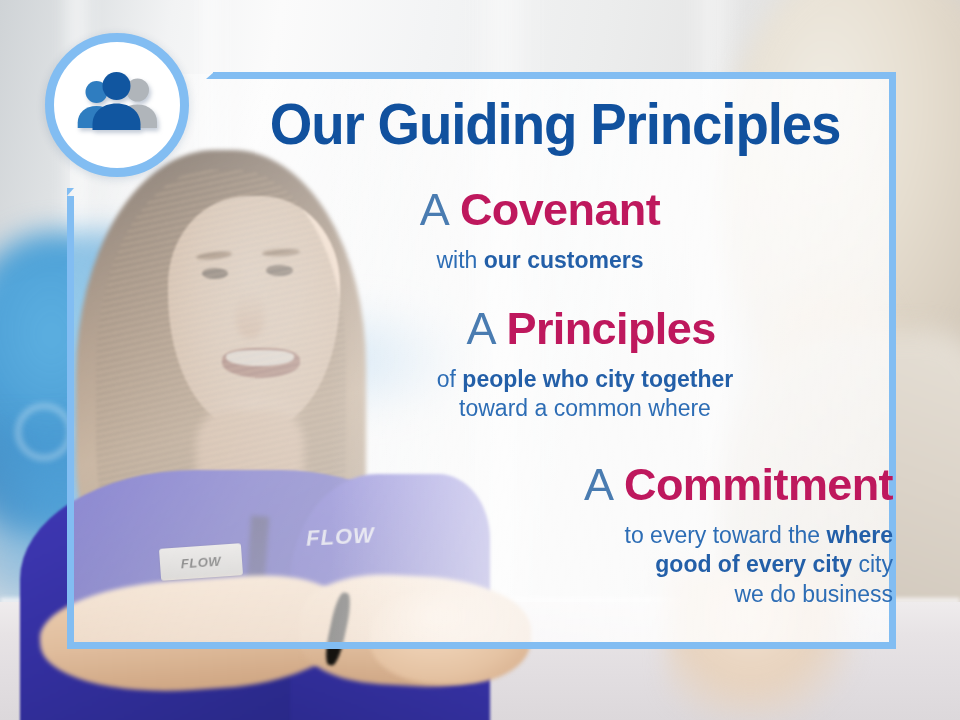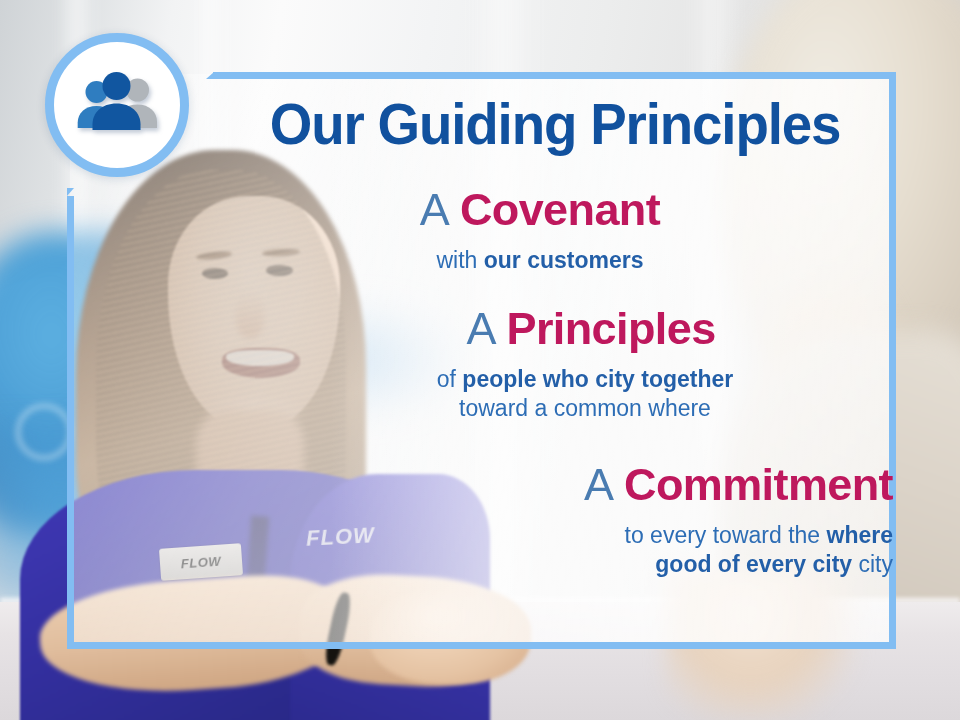--- a/index.html
+++ b/index.html
@@ -585,17 +585,18 @@
     </div>
 
     <div class="principle p3">
       <div class="head">
         <span class="art">A</span>
         <span class="word">Commitment</span>
       </div>
       <div class="sub">
         <div><span>to every toward the </span><b>where</b></div>
         <div><b>good of every city</b><span> city</span></div>
+        <div><span>we do business</span></div>
       </div>
     </div>
 
   </div>
 </div>
 
 </body></html>

